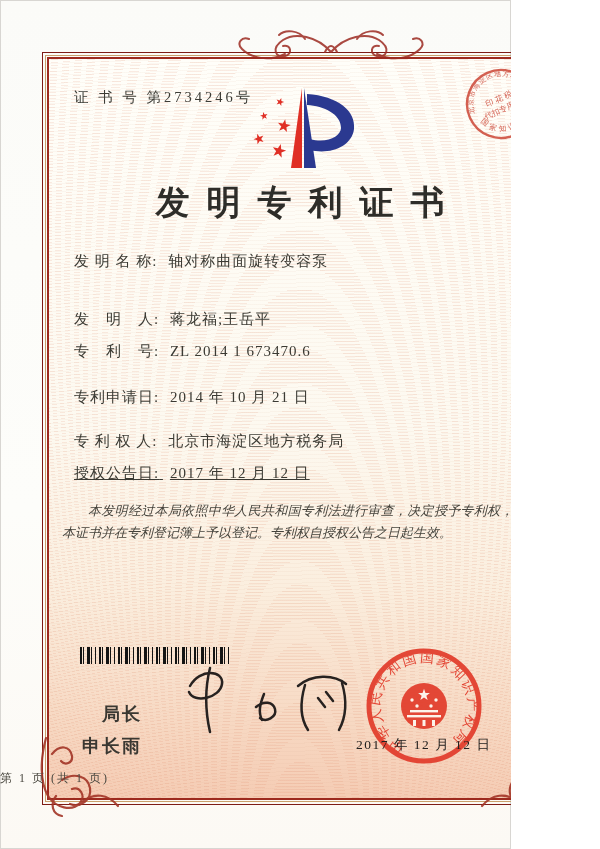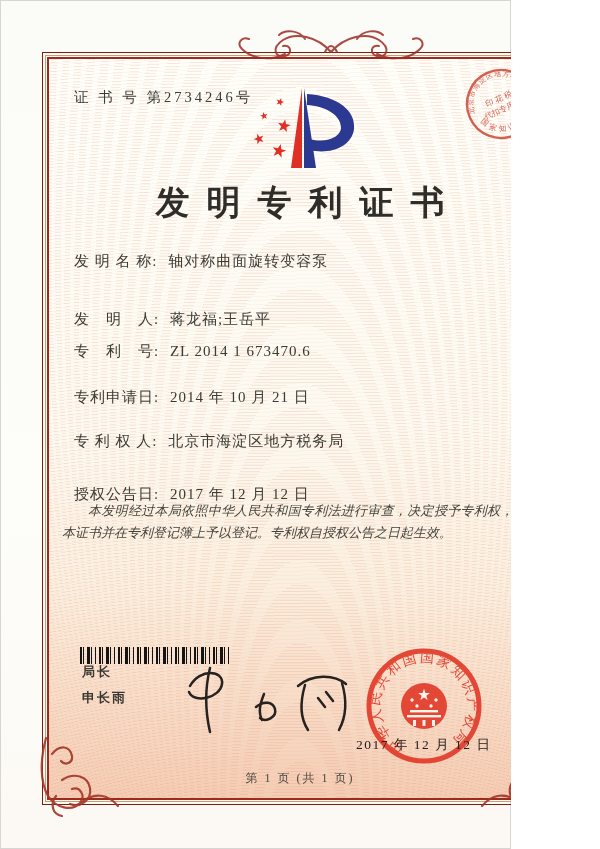--- a/index.html
+++ b/index.html
@@ -40,51 +40,51 @@
   .logo { position:absolute; left:228px; top:84px; }
   .title {
     position:absolute; left:0; top:180px; width:600px;
     text-align:center; font-size:34px; font-weight:bold; color:#2e2d29;
     letter-spacing:17px; text-indent:17px;
   }
   .fields { position:absolute; left:74px; top:252px; width:460px; }
   .frow { position:absolute; left:0; font-size:15px; color:#3b3a33; white-space:nowrap; }
   .frow .lab { letter-spacing:1px; }
   .frow .val { margin-left:7px; letter-spacing:1px; }
-  .r0{top:0px;} .r1{top:58px;} .r2{top:90px;} .r3{top:136px;} .r4{top:180px;} .r5{top:233px;}
+  .r0{top:0px;} .r1{top:58px;} .r2{top:90px;} .r3{top:136px;} .r4{top:180px;} .r5{top:212px;text-decoration:underline;}
   .body-text {
     position:absolute; left:62px; top:500px; width:478px;
     font-size:13px; line-height:21.5px; color:#45433c;
     text-align:justify; font-style:italic;
   }
   .body-text p { text-indent:2em; }
   .barcode {
     position:absolute; left:80px; top:647px; width:152px; height:17px;
     background:repeating-linear-gradient(90deg,
       #141414 0 2px, transparent 2px 3px,
       #141414 3px 4px, transparent 4px 7px,
       #141414 7px 10px, transparent 10px 11px,
       #141414 11px 12px, transparent 12px 15px,
       #141414 15px 16px, transparent 16px 19px);
   }
   .officials {
-    position:absolute; left:82px; top:663px;
+    position:absolute; left:82px; top:702px;
     font-family:"Liberation Sans","DejaVu Sans",sans-serif;
-    font-size:13px; font-weight:600; color:#3a3832; letter-spacing:2px;
+    font-size:18px; font-weight:600; color:#3a3832; letter-spacing:2px;text-align:right;
   }
   .officials div { margin-bottom:8px; }
   .signature { position:absolute; left:172px; top:662px; }
   .seal { position:absolute; left:360px; top:642px; }
   .seal-date {
     position:absolute; left:356px; top:736px; width:150px;
     font-size:13.5px; color:#23211f; letter-spacing:1.5px; white-space:nowrap;
   }
   .tax-stamp { position:absolute; left:457px; top:60px; opacity:.85; }
   .footer {
-    position:absolute; left:0; top:770px; width:600px; text-align:center;
+    position:absolute; left:0; top:770px; width:600px; 
     font-size:12px; color:#4a4840; letter-spacing:2px;
   }
   .top-ornament { position:absolute; left:233px; top:24px; }
   .corner-bl { position:absolute; left:32px; top:730px; }
   .corner-br { position:absolute; left:476px; top:730px; transform:scaleX(-1); }
   svg text { font-family:"Liberation Serif","DejaVu Serif",serif; }
 </style>
 </head>
 <body>
 

